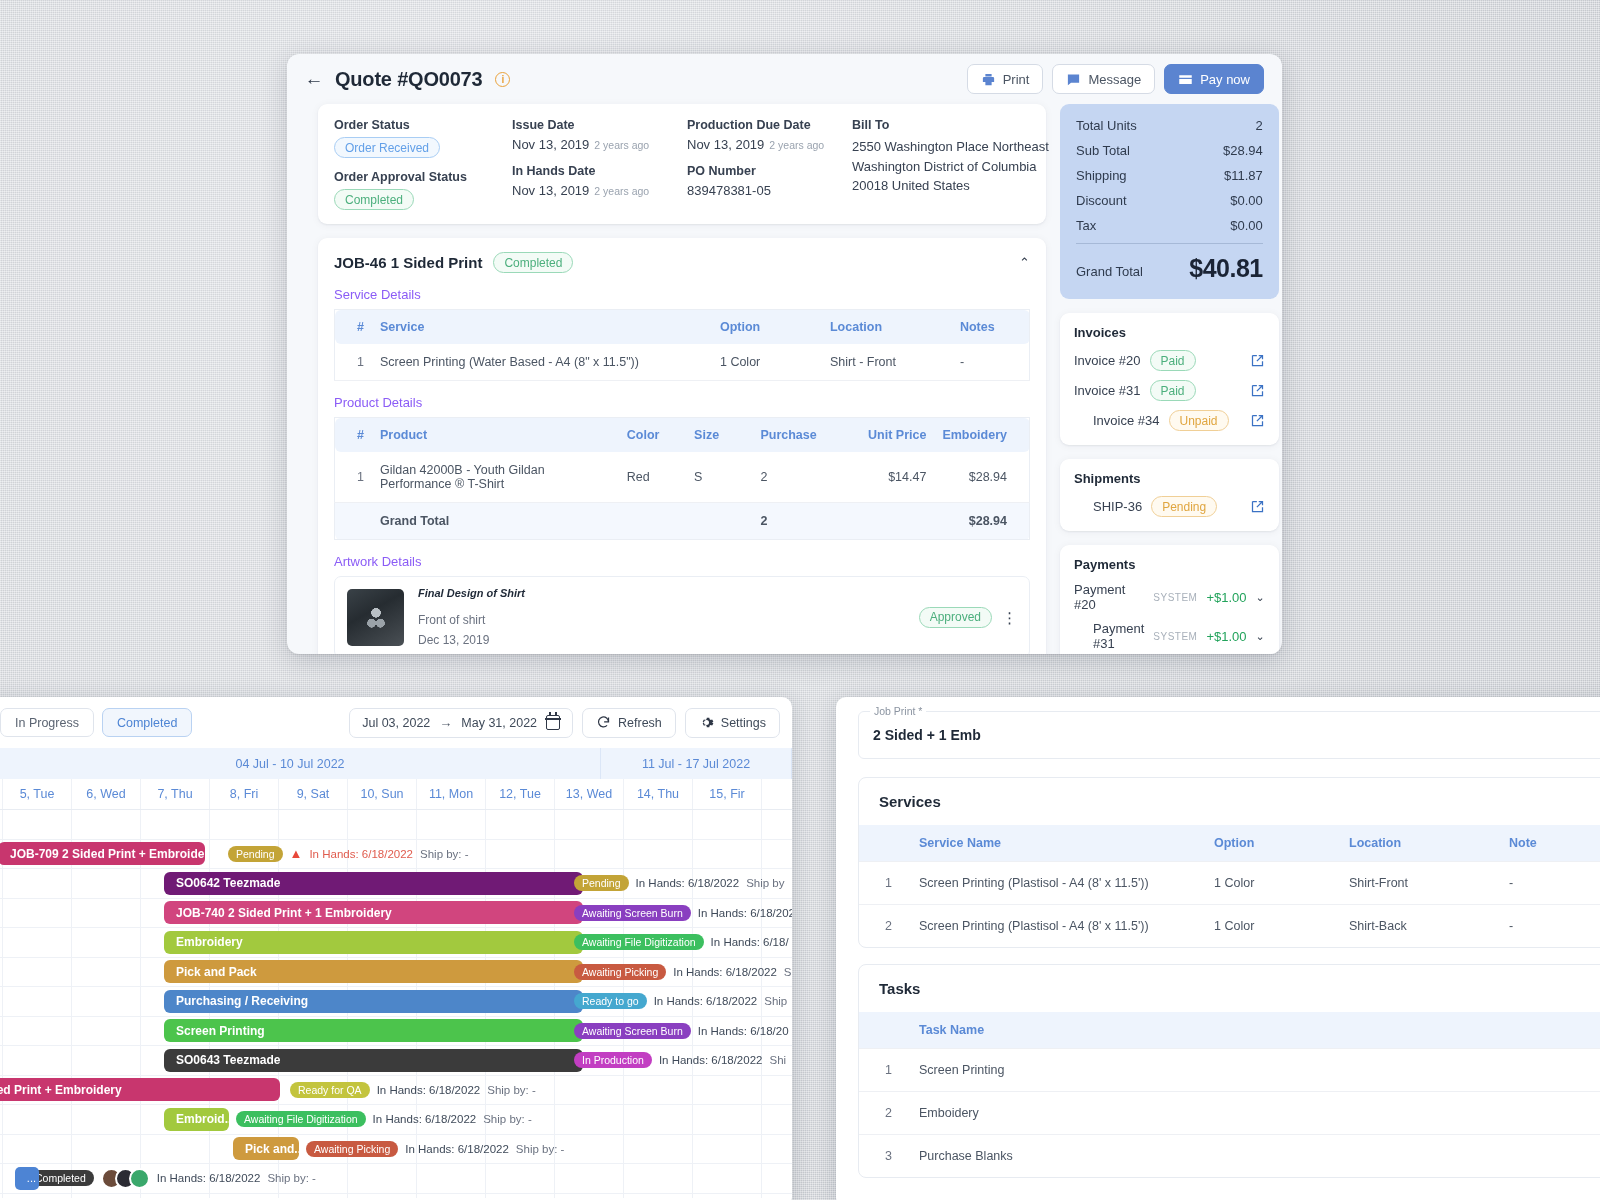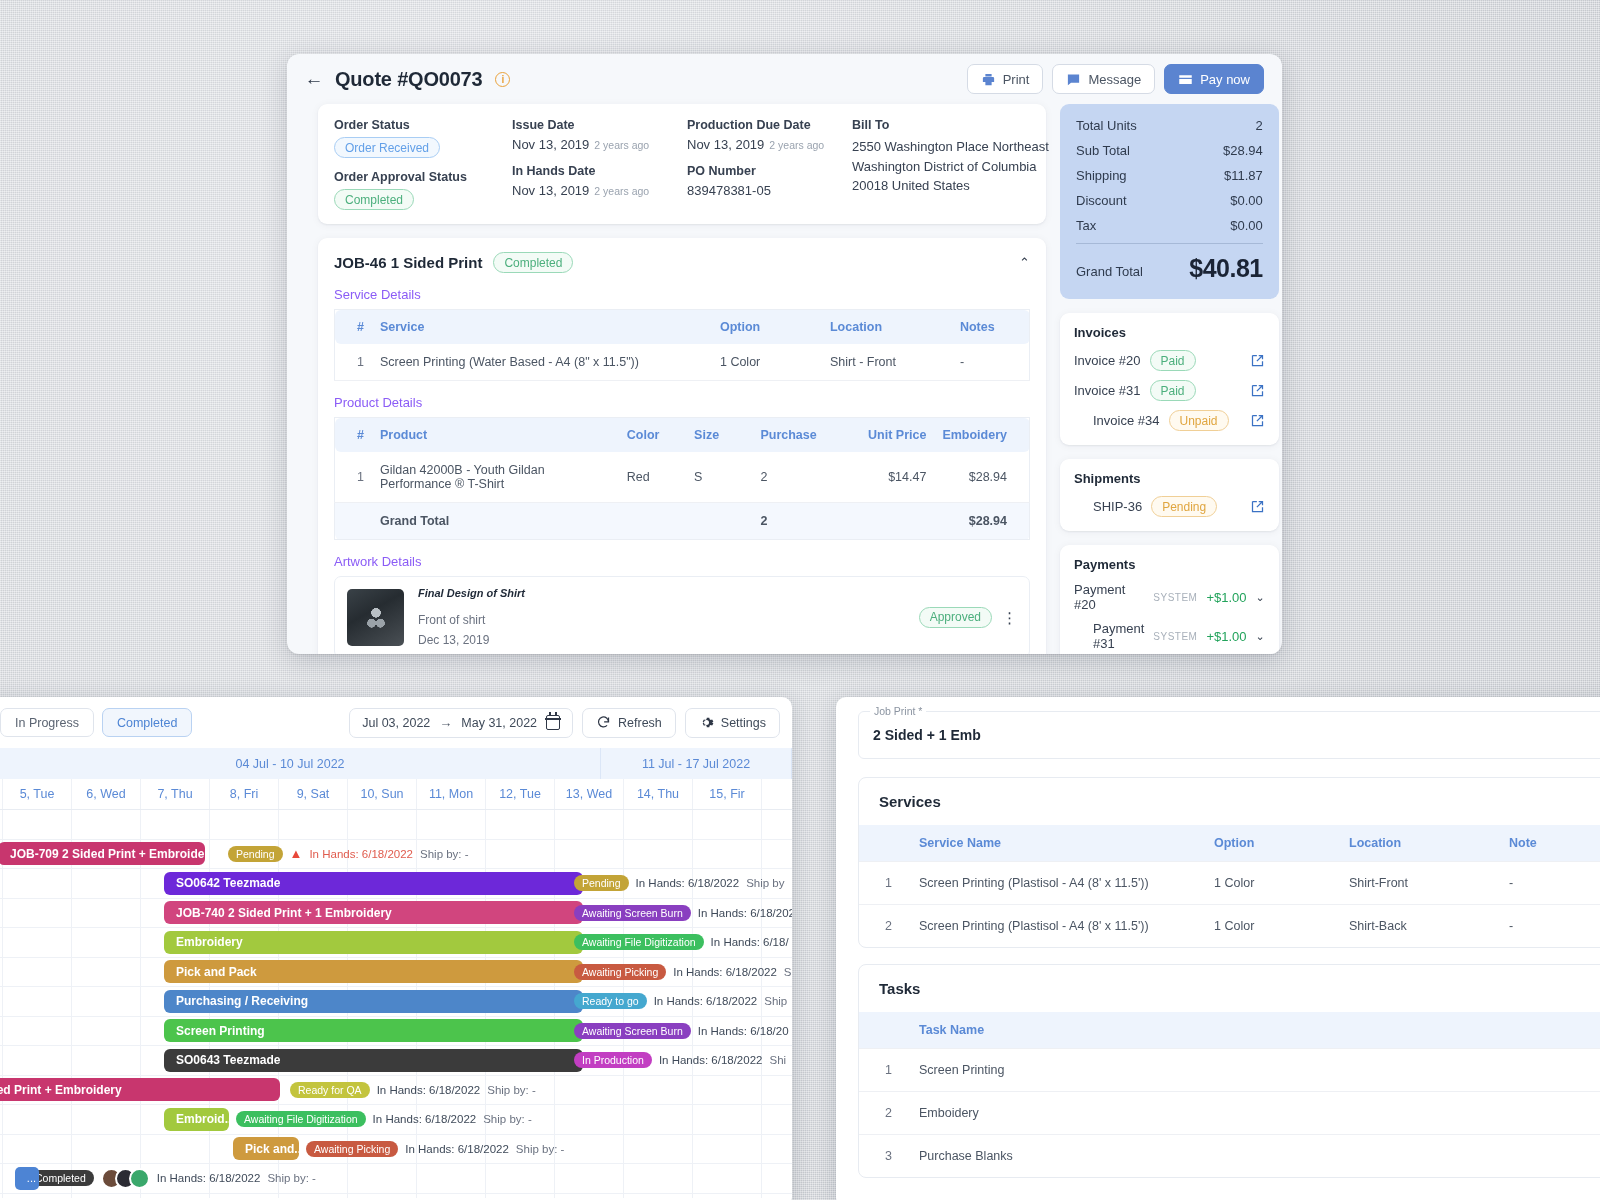--- a/index.html
+++ b/index.html
@@ -610,21 +610,21 @@
         <div class="grow">
           <div class="bar" style="left: 18px; width: 207px; background: rgb(200, 54, 110);">JOB-709 2 Sided Print + Embroidery</div>
           <div class="meta" style="left: 248px;">
             <span class="sbadge" style="background: rgb(195, 164, 55);">Pending</span>
             <span class="warn-tri">▲</span>
             <span class="mtxt red">In Hands: 6/18/2022</span>
             <span class="mtxt mut">Ship by: -</span>
           </div>
         </div>
         <div class="grow">
-          <div class="bar" style="left: 184px; width: 419px; background: #6d28d9;">SO0642 Teezmade</div>
+          <div class="bar" style="left: 184px; width: 419px; background: #701a75;">SO0642 Teezmade</div>
           <div class="meta" style="left: 594px;">
             <span class="sbadge" style="background: rgb(195, 164, 55);">Pending</span>
             <span class="mtxt">In Hands: 6/18/2022</span>
             <span class="mtxt mut">Ship by</span>
           </div>
         </div>
         <div class="grow">
           <div class="bar" style="left: 184px; width: 419px; background: rgb(209, 69, 126);">JOB-740 2 Sided Print + 1 Embroidery</div>
           <div class="meta" style="left: 594px;">
             <span class="sbadge" style="background: rgb(138, 63, 192);">Awaiting Screen Burn</span>

